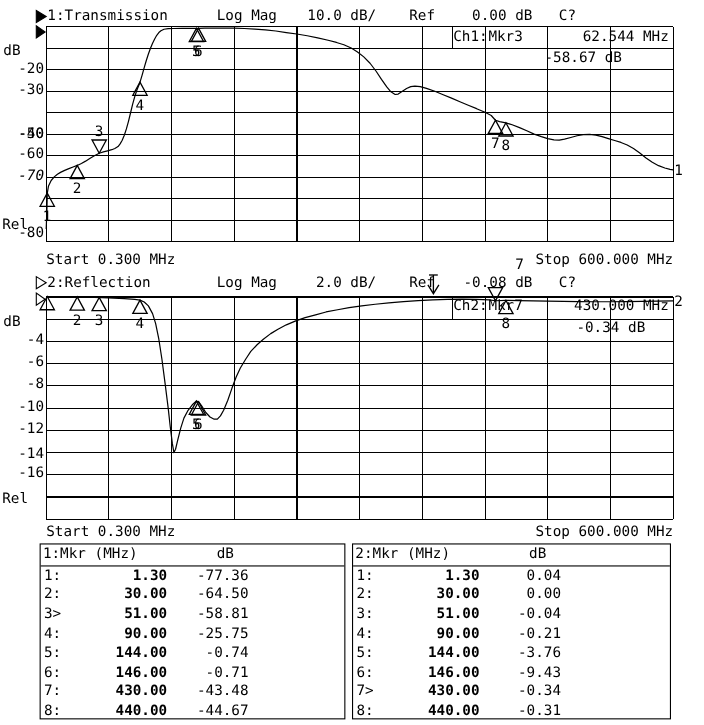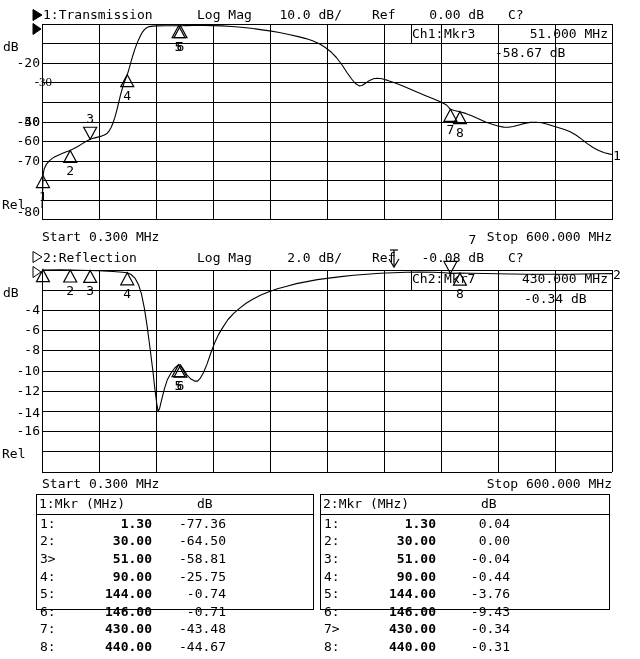--- a/index.html
+++ b/index.html
@@ -5,21 +5,21 @@
   :root{ --fg:#000; --bg:#fff; }
   html,body{margin:0;padding:0;background:var(--bg);}
   #screen{
     position:relative;width:640px;height:659px;background:var(--bg);
     font-family:"DejaVu Sans Mono","Liberation Mono",monospace;
     font-size:13px;line-height:14px;color:var(--fg);overflow:hidden;
   }
   #overlay{position:absolute;left:0;top:0;}
   .t{position:absolute;white-space:pre;}
   .rbox{position:absolute;white-space:pre;text-align:right;}
-  .mtable{position:absolute;top:494px;height:116px;border:1px solid var(--fg);box-sizing:border-box;}
+  .mtable{position:absolute;top:494px;height:160px;border:1px solid var(--fg);box-sizing:border-box;}
   .thead{position:relative;height:19px;border-bottom:1px solid var(--fg);}
   .thead .tt{position:absolute;left:2px;top:2px;}
   .thead .tdbh{position:absolute;top:2px;}
   .trow{display:flex;height:17.6px;align-items:center;}
   .tnum{width:24px;padding-left:3px;}
   .tfreq{width:88px;text-align:right;font-weight:bold;}
   .tdb{width:74px;text-align:right;}
   svg text{font-family:"DejaVu Sans Mono","Liberation Mono",monospace;font-size:13px;fill:var(--fg);}
 </style>
 </head>
@@ -128,21 +128,21 @@
   <span class="rbox" style="left:384px;top:8px;width:100px">0.00 dB</span>
   <span class="t" style="left:508px;top:8px">C?</span>
 
   <span class="t" style="left:3px;top:40px">dB</span>
   <span class="t" style="left:2px;top:198px">Rel</span>
   <span class="t" style="left:42px;top:230px">Start 0.300 MHz</span>
   <span class="rbox" style="left:480px;top:230px;width:132px">Stop 600.000 MHz</span>
 
   <span class="t" style="left:412px;top:27px">Ch1:</span>
   <span class="t" style="left:444px;top:27px">Mkr3</span>
-  <span class="rbox" style="left:496px;top:27px;width:112px">51.000 MHz</span>
+  <span class="rbox" style="left:496px;top:27px;width:112px">62.544 MHz</span>
   <span class="t" style="left:495px;top:46px">-58.67 dB</span>
 
   <span class="t" style="left:43px;top:251px">2:Reflection</span>
   <span class="t" style="left:197px;top:251px">Log Mag</span>
   <span class="rbox" style="left:240px;top:251px;width:102px">2.0 dB/</span>
   <span class="t" style="left:372px;top:251px">Ref</span>
   <span class="rbox" style="left:384px;top:251px;width:100px">-0.08 dB</span>
   <span class="t" style="left:508px;top:251px">C?</span>
 
   <span class="t" style="left:3px;top:286px">dB</span>
@@ -220,21 +220,21 @@
           <span class="tdb">0.00</span>
         </div>
         <div class="trow">
           <span class="tnum">3:</span>
           <span class="tfreq">51.00</span>
           <span class="tdb">-0.04</span>
         </div>
         <div class="trow">
           <span class="tnum">4:</span>
           <span class="tfreq">90.00</span>
-          <span class="tdb">-0.44</span>
+          <span class="tdb">-0.21</span>
         </div>
         <div class="trow">
           <span class="tnum">5:</span>
           <span class="tfreq">144.00</span>
           <span class="tdb">-3.76</span>
         </div>
         <div class="trow">
           <span class="tnum">6:</span>
           <span class="tfreq">146.00</span>
           <span class="tdb">-9.43</span>
@@ -245,25 +245,25 @@
           <span class="tdb">-0.34</span>
         </div>
         <div class="trow">
           <span class="tnum">8:</span>
           <span class="tfreq">440.00</span>
           <span class="tdb">-0.31</span>
         </div>
       </div>
   </div>
 <span class="rbox" style="left: 8px; width: 32px; top: 55.9px;">-20</span>
-    <span class="rbox" style="left: 20px; width: 32px; top: 75.45px; font-family: Liberation Serif, serif;">-30</span>
+    <span class="rbox" style="left: 8px; width: 32px; top: 75.45px;">-30</span>
     <span class="rbox" style="left: 8px; width: 32px; top: 95px; margin-top: 20px;">-40</span>
     <span class="rbox" style="left: 8px; width: 32px; top: 114.55px;">-50</span>
     <span class="rbox" style="left: 8px; width: 32px; top: 134.1px;">-60</span>
-    <span class="rbox" style="left: 8px; width: 32px; top: 153.65px;">-70</span>
+    <span class="rbox" style="left: 8px; width: 32px; top: 153.65px; font-style: italic;">-70</span>
     <span class="rbox" style="left: 8px; width: 32px; top: 173.2px; margin-top: 32px;">-80</span>
     <span class="rbox" style="left: 8px; width: 32px; top: 302.9px;">-4</span>
     <span class="rbox" style="left: 8px; width: 32px; top: 323.1px;">-6</span>
     <span class="rbox" style="left: 8px; width: 32px; top: 343.3px;">-8</span>
     <span class="rbox" style="left: 8px; width: 32px; top: 363.5px;">-10</span>
     <span class="rbox" style="left: 8px; width: 32px; top: 383.7px;">-12</span>
     <span class="rbox" style="left: 8px; width: 32px; top: 406px;">-14</span>
     <span class="rbox" style="left: 8px; width: 32px; top: 424.1px;">-16</span>
   </div>
 

